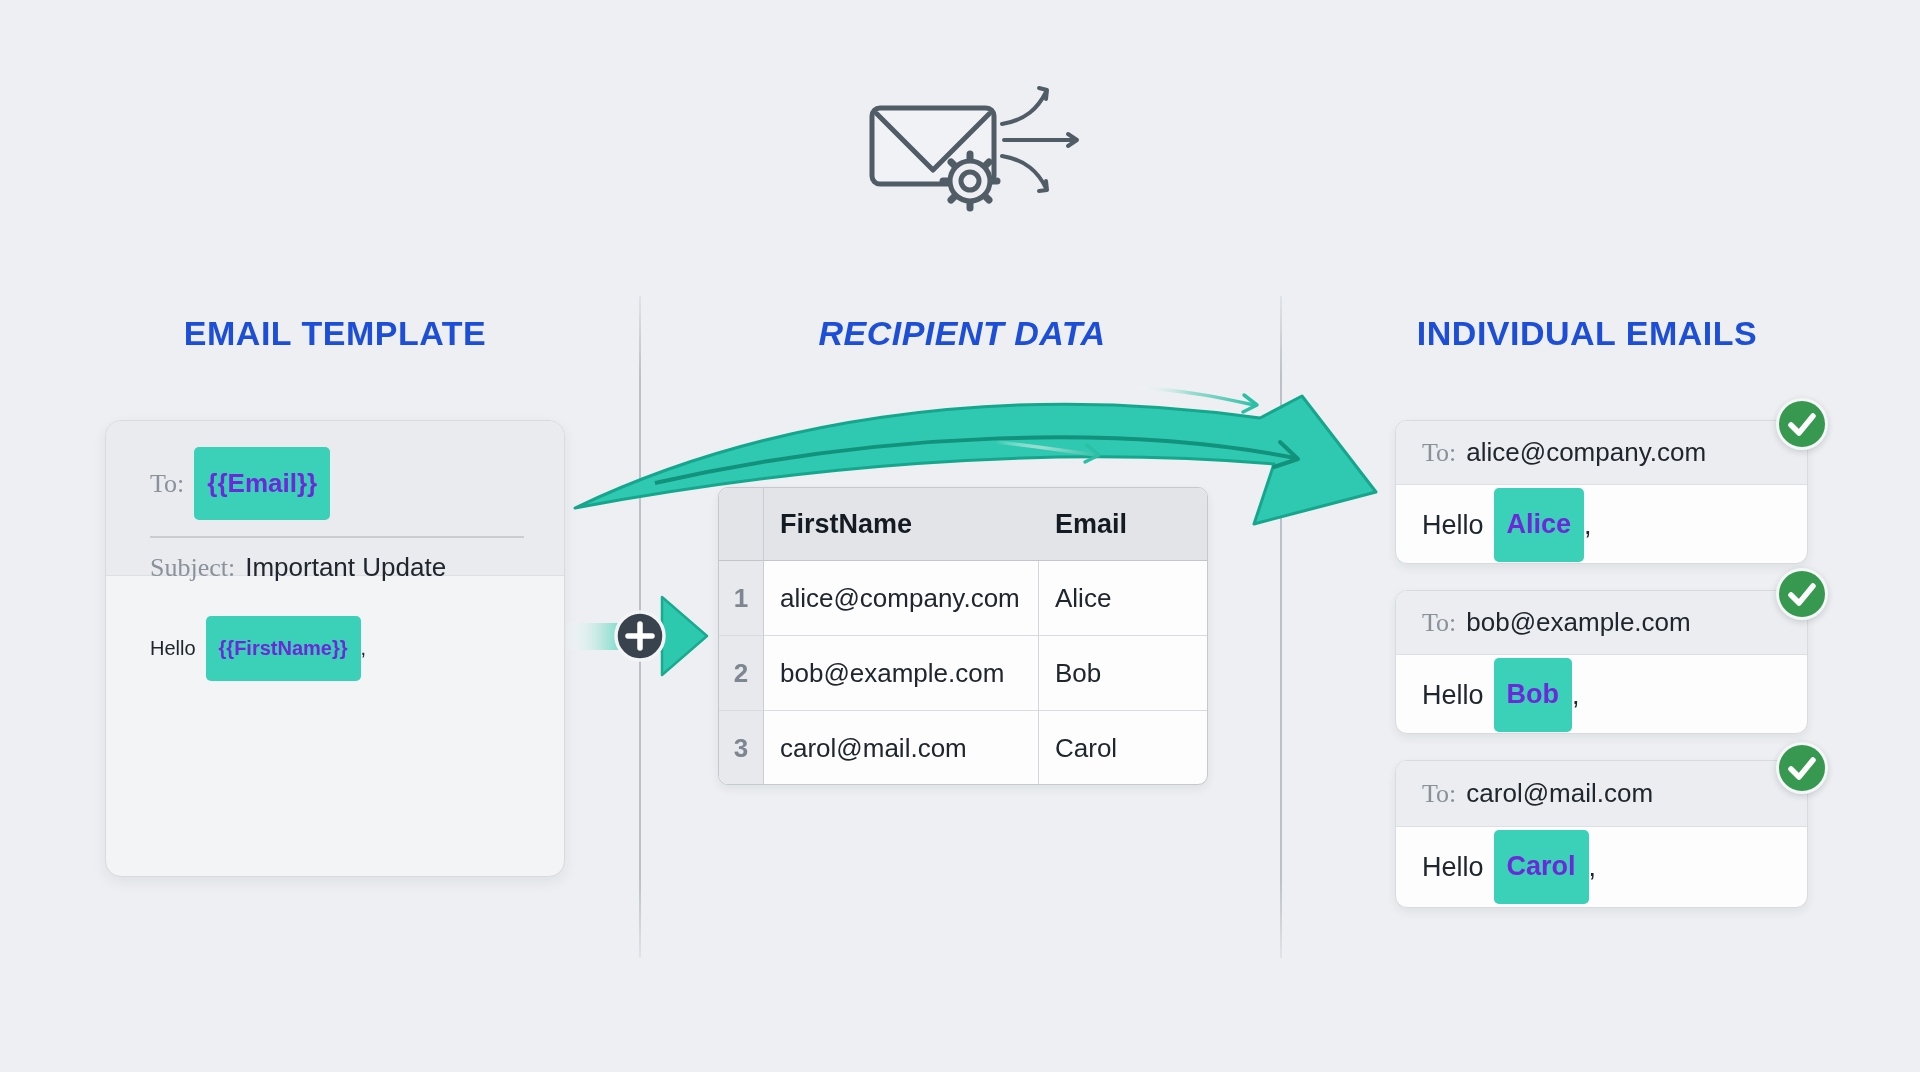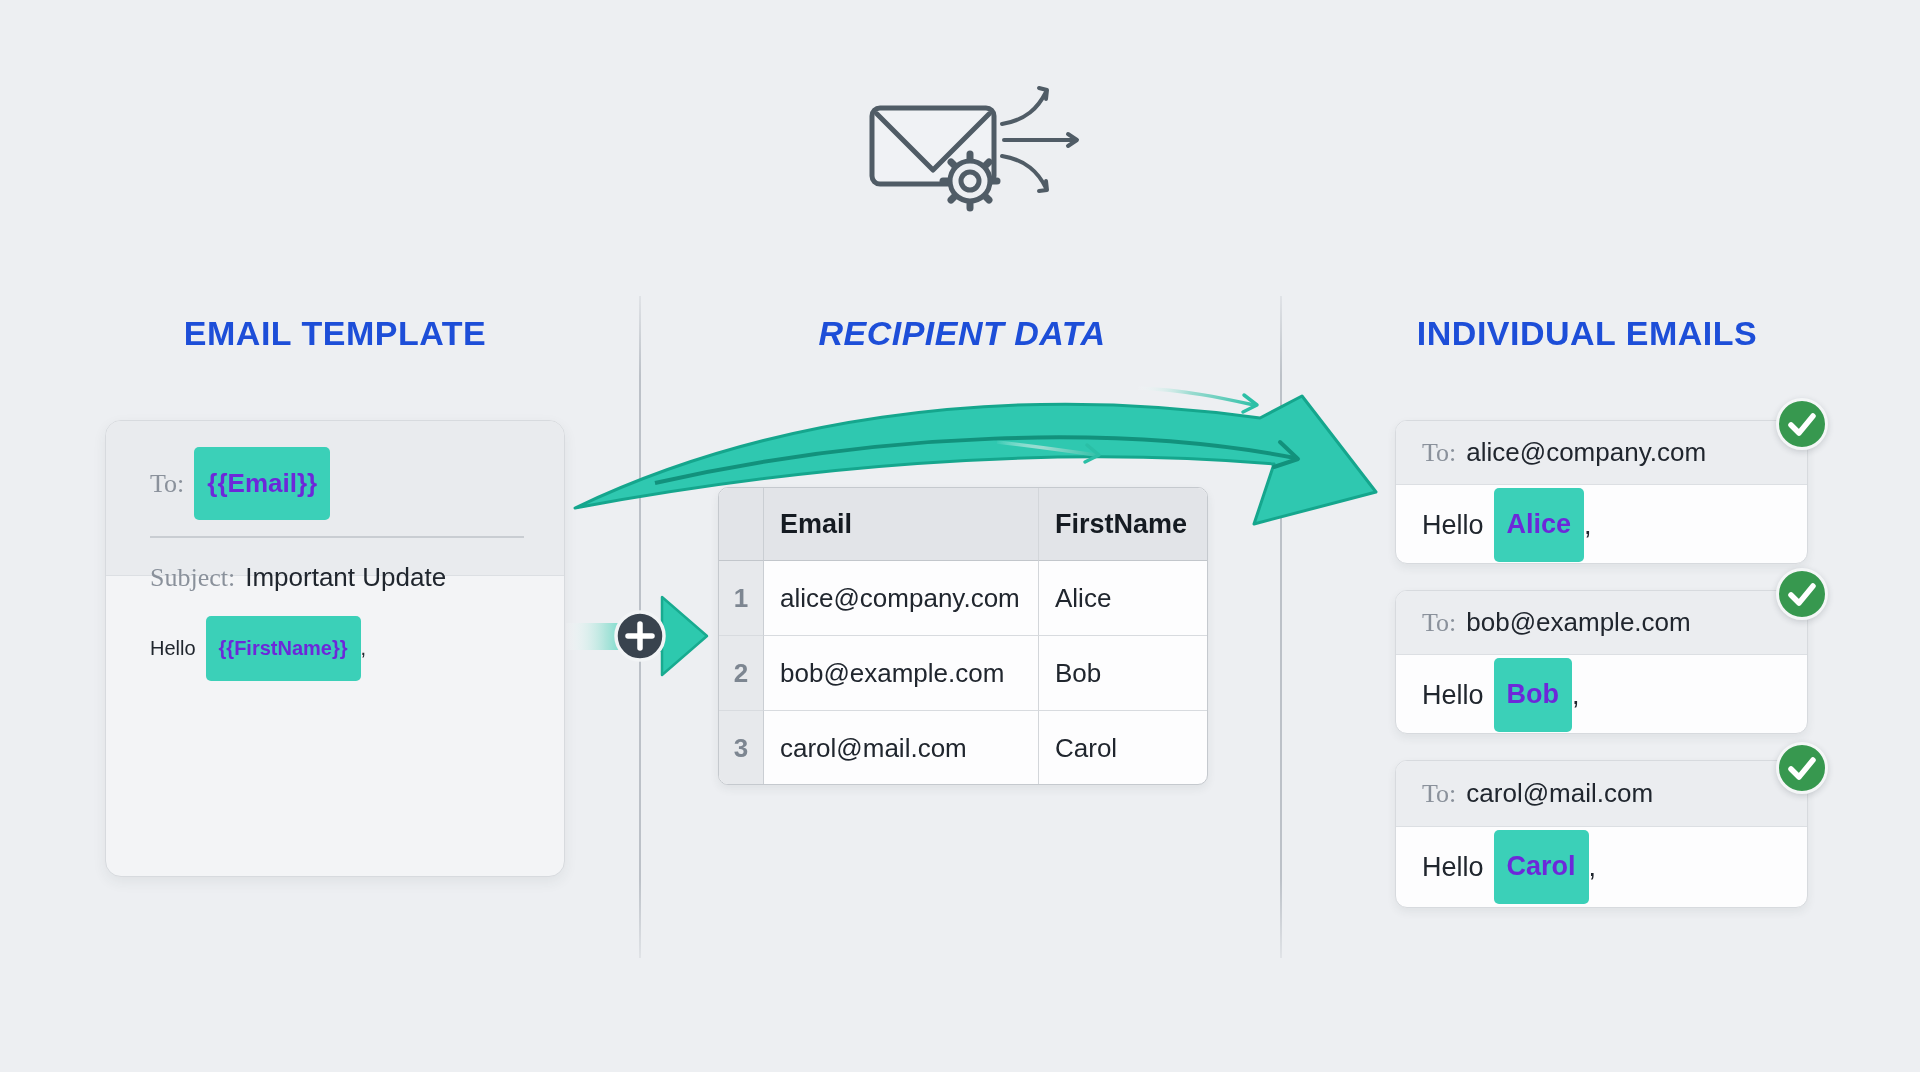--- a/index.html
+++ b/index.html
@@ -34,21 +34,21 @@
     background: #f3f4f6; border: 1px solid #d7dade; border-radius: 16px;
     box-shadow: 0 5px 14px rgba(40,50,60,0.07); overflow: hidden;
   }
   .template-head {
     height: 155px; background: #e9ebee; border-bottom: 1px solid #dcdfe3;
     padding: 26px 40px 0 44px; font-size: 26px;
   }
   .muted { color: #8a919b; font-family: Liberation Serif, serif; }
   .dark { color: #20262e; }
   .template-head .rule { border: none; border-top: 2px solid #c9cdd2; margin: 16px 0 0 0; }
-  .template-head .subject-line { margin-top: 24px; }
+  .template-head .subject-line { margin-top: 14px; }
   .template-body { padding: 40px 44px 0 44px; font-size: 20px; color: #20262e; }
   .template-body .para {
     margin-top: 30px; width: 372px; line-height: 41px; color: #272e37;
   }
 
   
   .rtable {
     position: absolute; left: 718px; top: 487px; width: 490px; height: 298px;
     display: grid; grid-template-columns: 45px 275px 170px;
     grid-template-rows: 73px 75px 75px 75px;
@@ -157,22 +157,22 @@
     <polygon points="106,9 106,87 151,48" fill="#2dc9ae" stroke="#18ab90" stroke-width="2.5" stroke-linejoin="round"></polygon>
     <circle cx="84" cy="48" r="24" fill="#39434e" stroke="#f2f4f6" stroke-width="3.5"></circle>
     <g stroke="#ffffff" stroke-width="5.5" stroke-linecap="round">
       <line x1="72" y1="48" x2="96" y2="48"></line>
       <line x1="84" y1="36" x2="84" y2="60"></line>
     </g>
   </svg>
 
   <div class="rtable">
     <div class="corner"></div>
+    <div class="th">FirstName</div>
     <div class="th colsep">Email</div>
-    <div class="th">FirstName</div>
 
     <div class="rownum">1</div>
     <div class="cell colsep">alice@company.com</div>
     <div class="cell">Alice</div>
 
     <div class="rownum">2</div>
     <div class="cell colsep">bob@example.com</div>
     <div class="cell">Bob</div>
 
     <div class="rownum last">3</div>

